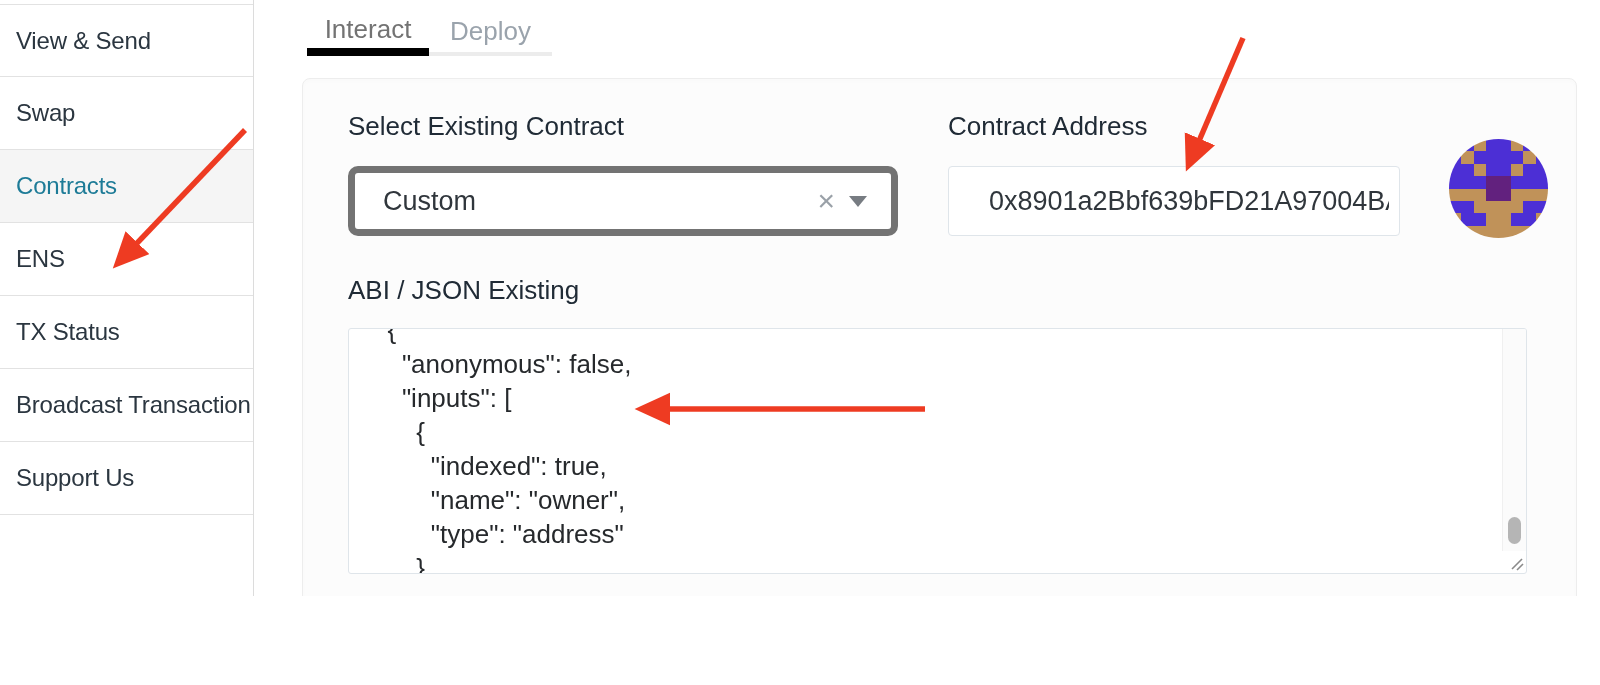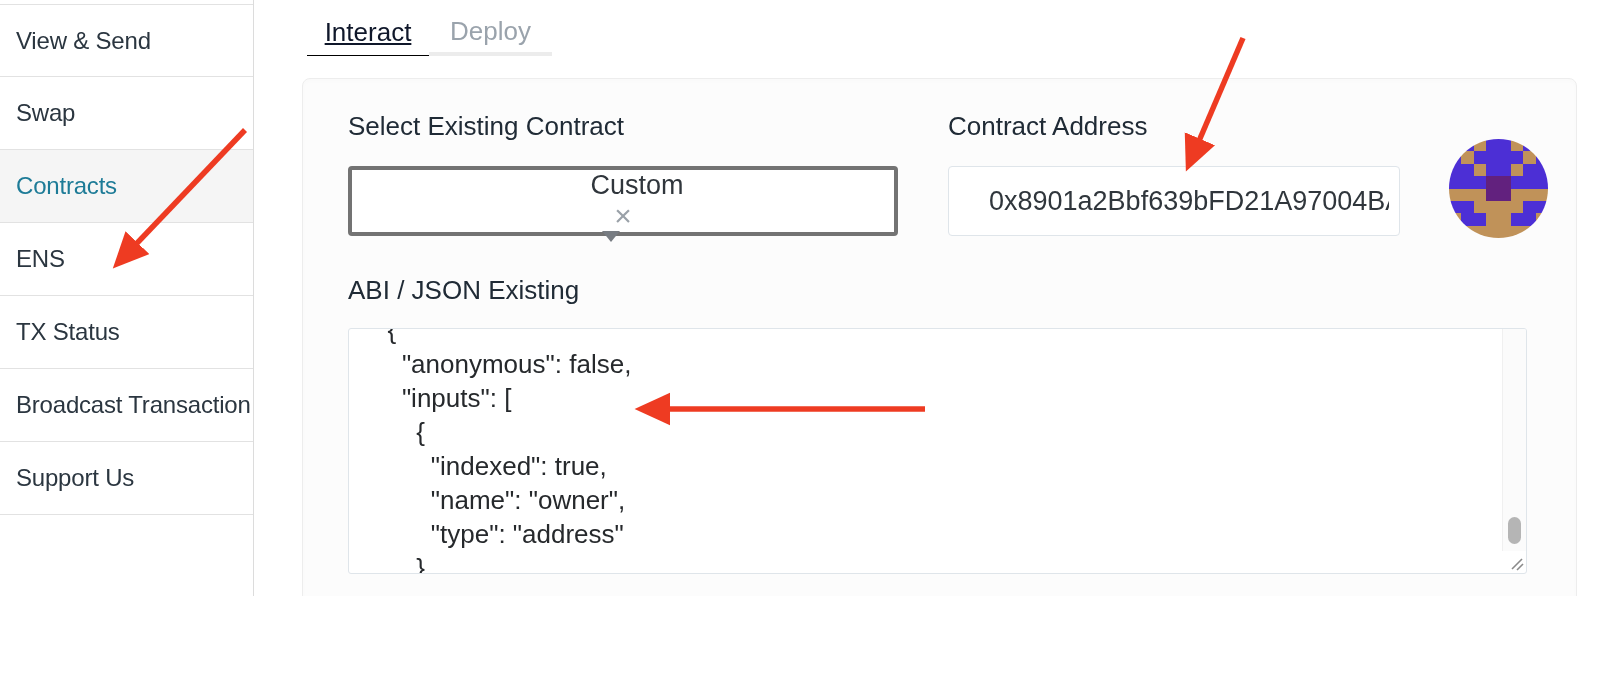--- a/index.html
+++ b/index.html
@@ -13,35 +13,35 @@
   .side-item{height:73px;box-sizing:border-box;border-bottom:1px solid #e2e2e2;
              display:flex;align-items:center;padding-left:16px;font-size:24px;
              letter-spacing:-0.2px;color:#2b3640;cursor:pointer;background:#fff;}
   .side-item:first-child{border-top:1px solid #e2e2e2;}
   .side-item.active{background:#f5f5f5;color:#1d7b97;}
 
   
   .tabs{position:absolute;left:307px;top:10px;height:46px;display:flex;}
   .tab{box-sizing:border-box;height:46px;display:flex;align-items:center;justify-content:center;
        font-size:26px;cursor:pointer;}
-  .tab-interact{width:122px;color:#0f172a;border-bottom:1px solid #000000;text-decoration:underline;}
+  .tab-interact{width:122px;color:#737373;border-bottom:8px solid #000000;}
   .tab-deploy{width:123px;color:#9aa3ac;border-bottom:4px solid #ececec;}
 
   
   .card{position:absolute;left:302px;top:78px;width:1275px;height:640px;background:#fcfcfc;
         border:1px solid #ededed;border-radius:8px;box-sizing:border-box;
         box-shadow:inset 0 2px 4px rgba(0,0,0,0.015);}
   .field-label{position:absolute;font-size:26px;color:#202b36;white-space:nowrap;}
   .lbl-select{left:45px;top:32px;}
   .lbl-address{left:645px;top:32px;}
   .lbl-abi{left:45px;top:196px;}
 
   .select-box{position:absolute;left:45px;top:87px;width:550px;height:70px;box-sizing:border-box;
-              background:#fff;border:4px solid #737373;border-radius:4px;display:flex;
-              align-items:center;cursor:pointer;flex-direction:column;}
+              background:#fff;border:7px solid #737373;border-radius:10px;display:flex;
+              align-items:center;cursor:pointer;}
   .select-value{padding-left:28px;font-size:27px;color:#30363c;flex:1;}
   .select-clear{font-size:30px;color:#9aa1a8;padding:0 14px;cursor:pointer;line-height:1;}
   .select-caret{width:0;height:0;border-left:9px solid transparent;border-right:9px solid transparent;
                 border-top:11px solid #777c82;margin-right:24px;cursor:pointer;}
 
   .addr-input{position:absolute;left:645px;top:87px;width:452px;height:70px;box-sizing:border-box;
               background:#fff;border:1px solid #dfe5ea;border-radius:4px;padding:0 10px 0 40px;
               font-family:"Liberation Sans", sans-serif;font-size:27px;color:#30363c;outline:none;}
 
   .identicon{position:absolute;left:1146px;top:60px;width:99px;height:99px;border-radius:50%;

